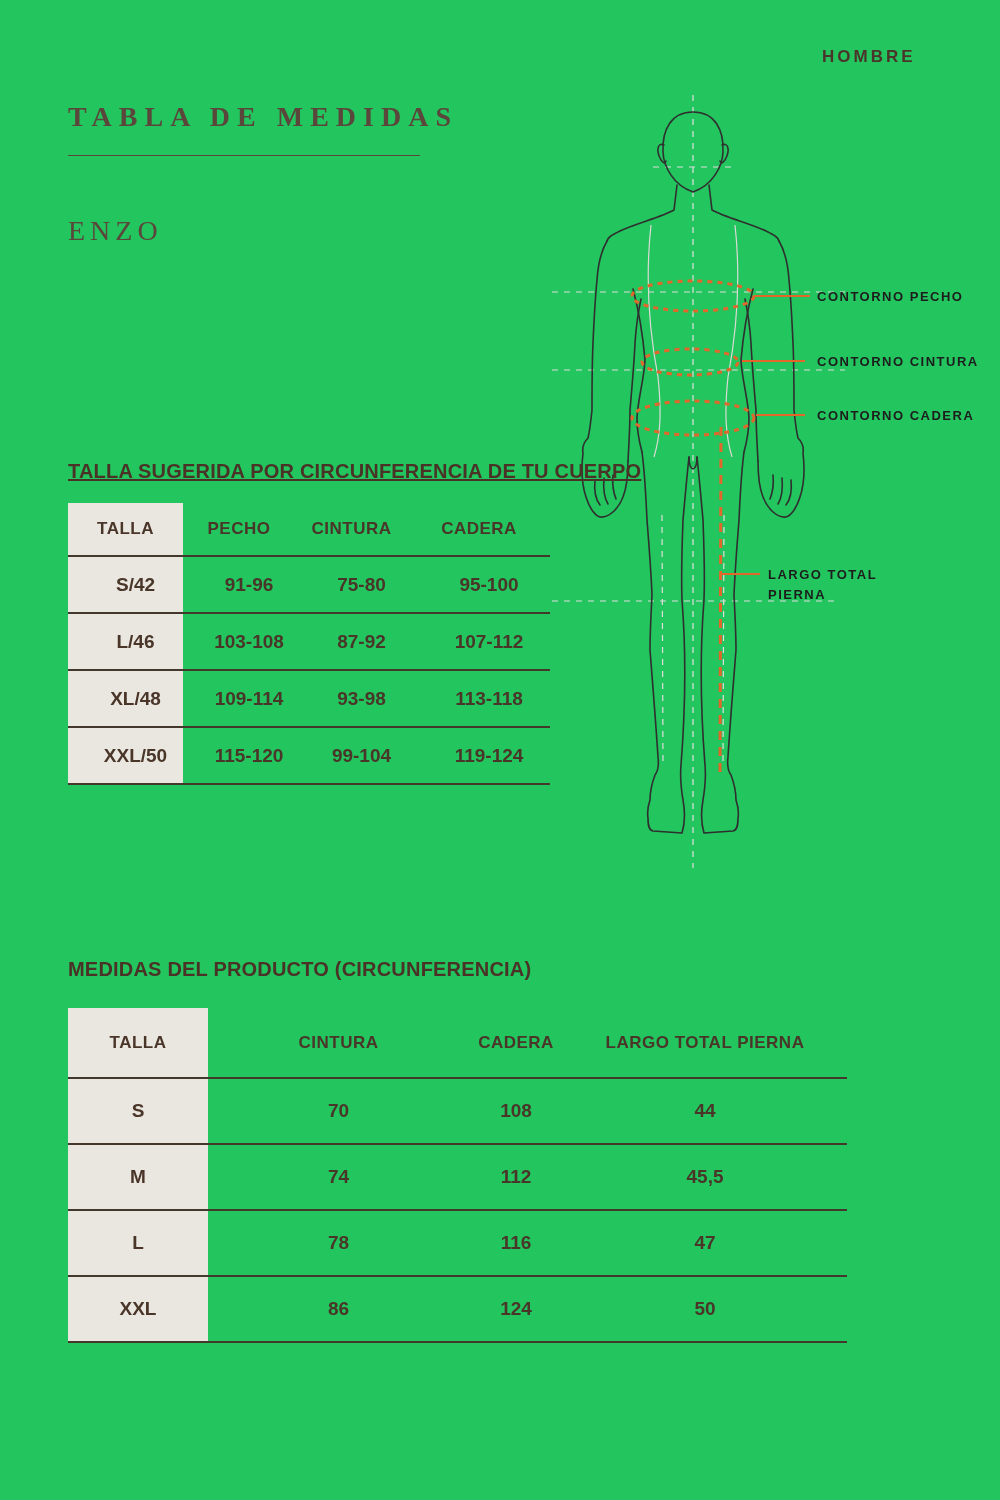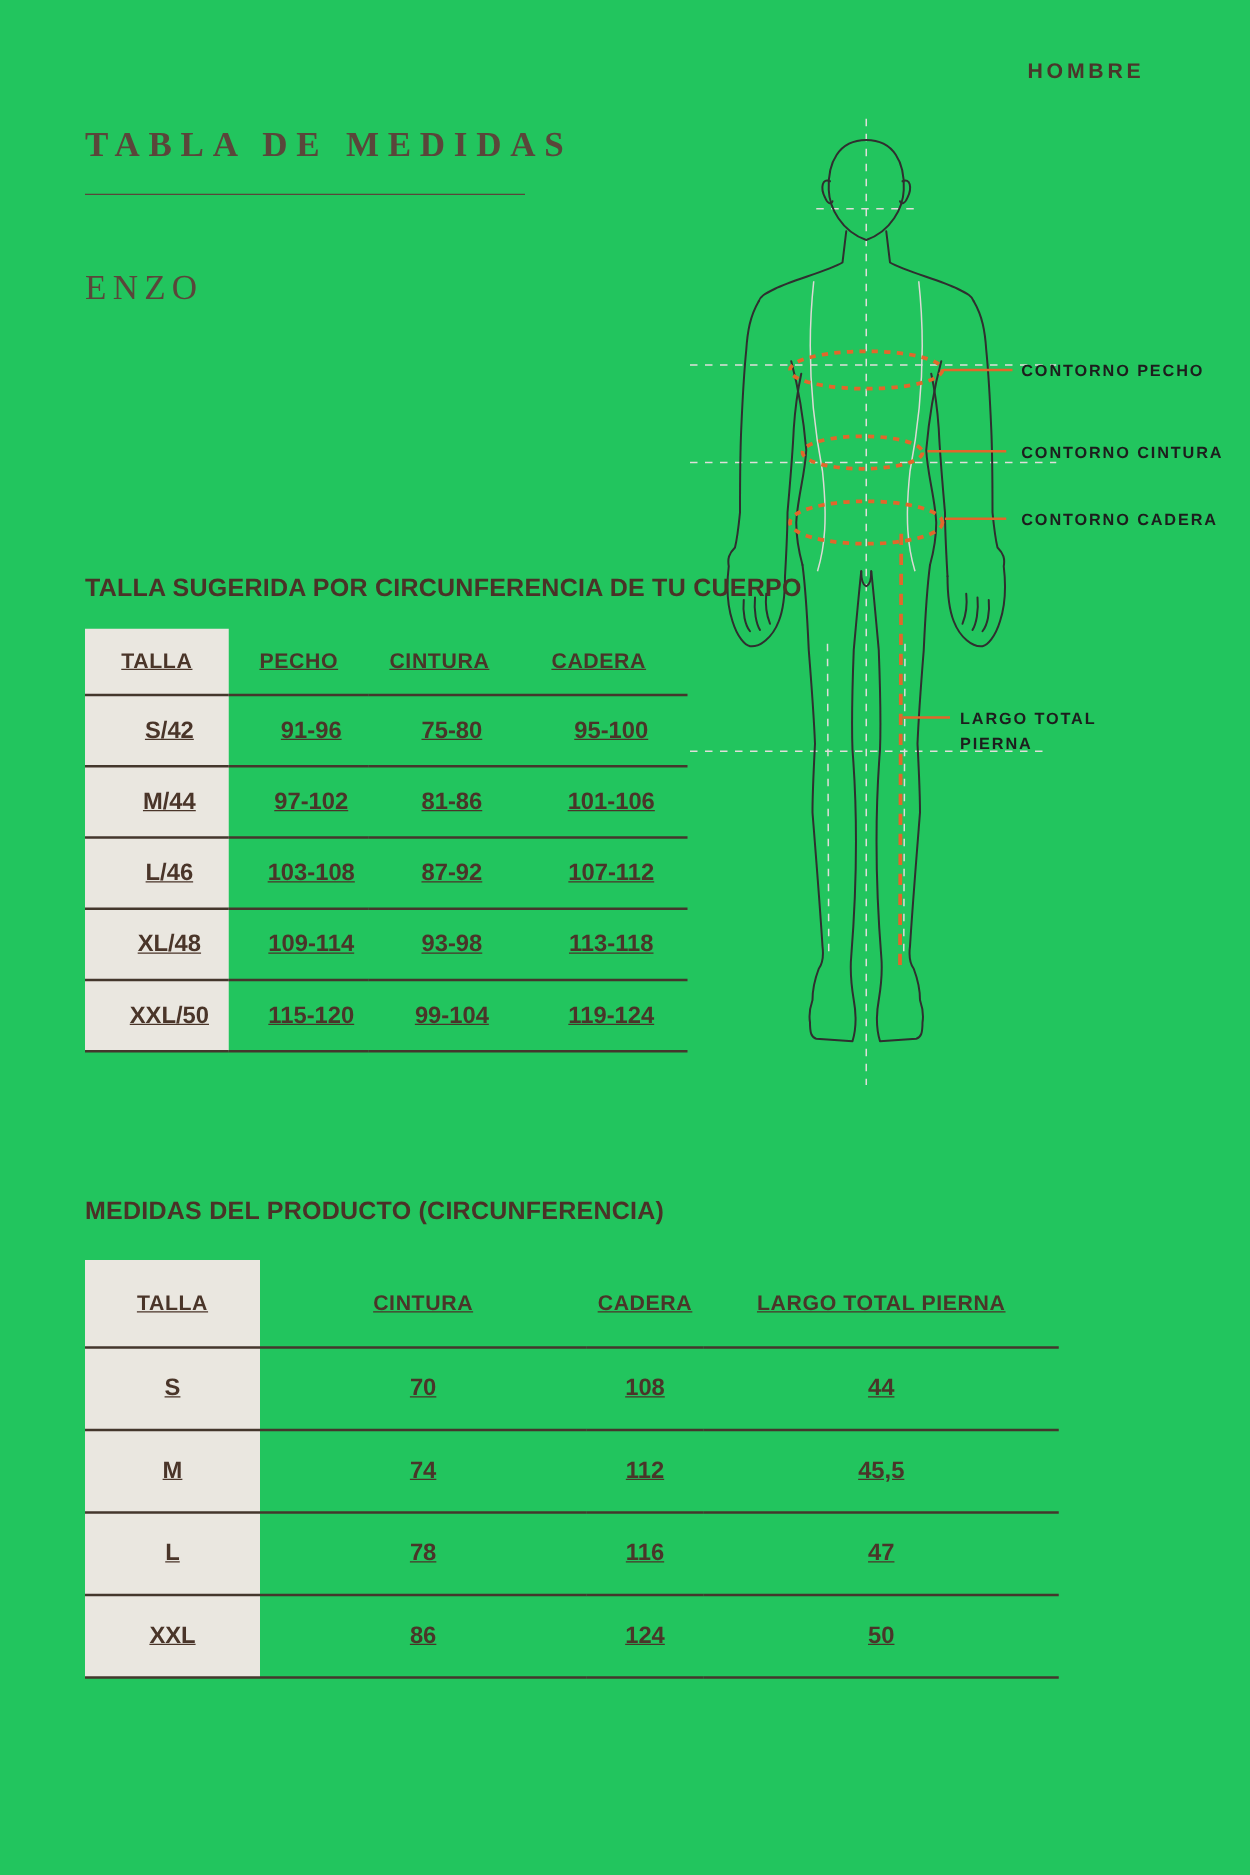--- a/index.html
+++ b/index.html
@@ -24,31 +24,31 @@
   .product-name {
     position:absolute; left:68px; top:179px;
     font-family:"Liberation Serif", serif; font-weight:normal;
     font-size:28px; letter-spacing:5px; color:#5A463A;margin-top:36px;
   }
   .section-title {
     position:absolute; left:68px;
     font-size:20px; font-weight:bold; letter-spacing:0.2px; color:#4A3227;
     white-space:nowrap;
   }
-  #s1-title { top:460px; }
+  #s1-title { top:460px;text-decoration:underline; }
   #s2-title { top:958px; }
 
   table.size-table {
     position:absolute; left:68px; border-collapse:collapse; table-layout:fixed;
   }
   #t1 { top:503px; width:482px; }
   #t2 { top:1008px; width:779px; }
   .size-table th, .size-table td {
     text-align:center; vertical-align:middle; padding:0;
-    color:#4A3529; font-weight:bold;text-decoration:underline;
+    color:#4A3529; font-weight:bold;
   }
   .size-table th { font-size:17px; letter-spacing:0.5px; }
   .size-table td { font-size:19px; }
   #t1 th { height:52px; }
   #t1 td { height:55px;padding-left:20px; }
   #t2 th { height:69px; }
   #t2 td { height:64px; }
   .size-table tr { border-bottom:2px solid #44372C; }
   .talla-col { background:#EAE7E0; }
 
@@ -155,26 +155,20 @@
       <th>CINTURA</th>
       <th>CADERA</th>
     </tr>
     <tr>
       <td class="talla-col">S/42</td>
       <td>91-96</td>
       <td>75-80</td>
       <td>95-100</td>
     </tr>
     <tr>
-      <td class="talla-col">M/44</td>
-      <td>97-102</td>
-      <td>81-86</td>
-      <td>101-106</td>
-    </tr>
-    <tr>
       <td class="talla-col">L/46</td>
       <td>103-108</td>
       <td>87-92</td>
       <td>107-112</td>
     </tr>
     <tr>
       <td class="talla-col">XL/48</td>
       <td>109-114</td>
       <td>93-98</td>
       <td>113-118</td>

